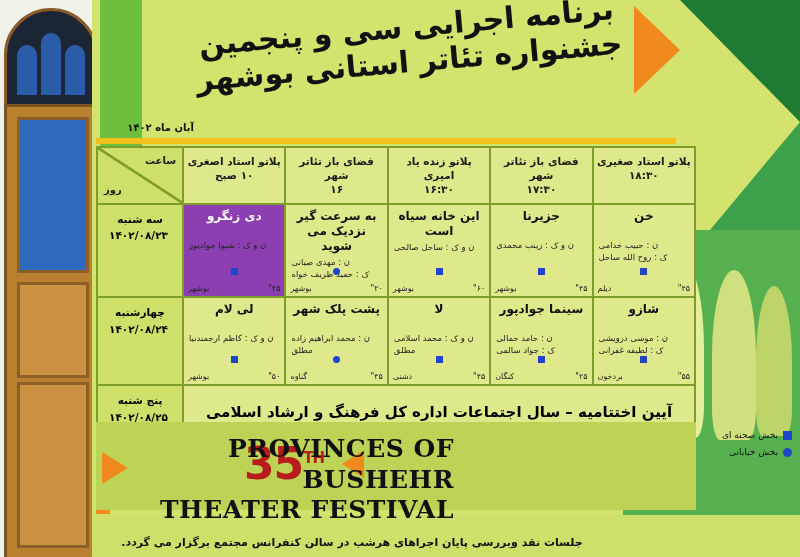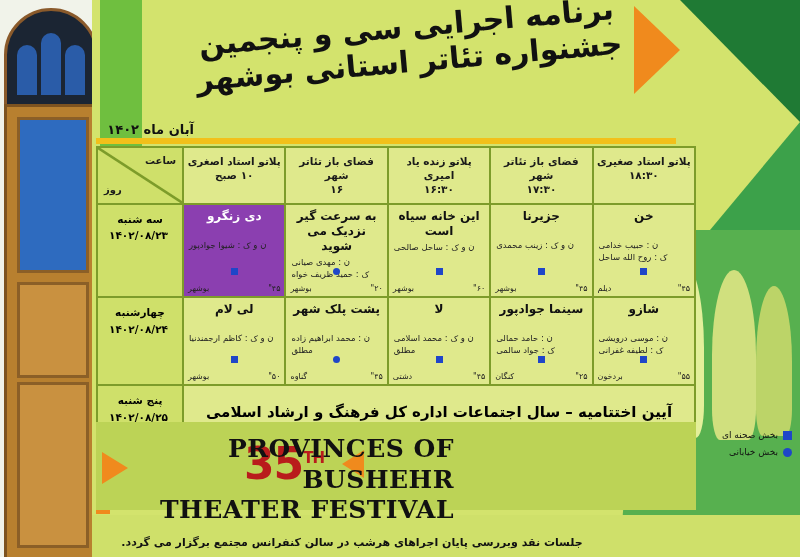--- a/index.html
+++ b/index.html
@@ -42,21 +42,21 @@
   .yellow-stripe{position:absolute;right:176px;top:150px;width:10px;height:120px;background:#f6d21e;transform:rotate(22deg);}
   .bottom-band{position:absolute;left:92px;right:0;bottom:0;height:42px;background:#cfe06a;}
 
   
   .title-fa{
     position:absolute;right:150px;top:10px;width:480px;height:120px;
     color:#111;font-size:30px;font-weight:bold;text-align:center;
     transform:rotate(-5deg);direction:rtl;line-height:1.15;
     font-family:"DejaVu Sans","Liberation Sans",sans-serif;
   }
-  .date-fa{position:absolute;right:606px;top:122px;font-size:13px;color:#111;font-weight:bold;direction:rtl;}
+  .date-fa{position:absolute;right:606px;top:122px;font-size:10px;color:#111;font-weight:bold;direction:rtl;}
 
   
   .table-wrap{position:absolute;left:96px;top:146px;width:600px;}
   table.sched{border-collapse:collapse;width:600px;direction:rtl;table-layout:fixed;}
   table.sched td,table.sched th{border:2px solid #7d9c2a;vertical-align:top;}
   .hdr{background:#dfe98c;text-align:center;font-size:10.5px;color:#1a1a1a;padding:6px 3px;height:38px;font-weight:bold;line-height:1.35;}
   .corner{background:#cfe06a;width:78px;position:relative;}
   .corner .lbl-day{position:absolute;right:6px;top:6px;font-size:10px;font-weight:bold;}
   .corner .lbl-time{position:absolute;left:6px;bottom:6px;font-size:10px;font-weight:bold;}
   .corner .slash{position:absolute;left:0;top:0;width:100%;height:100%;}

